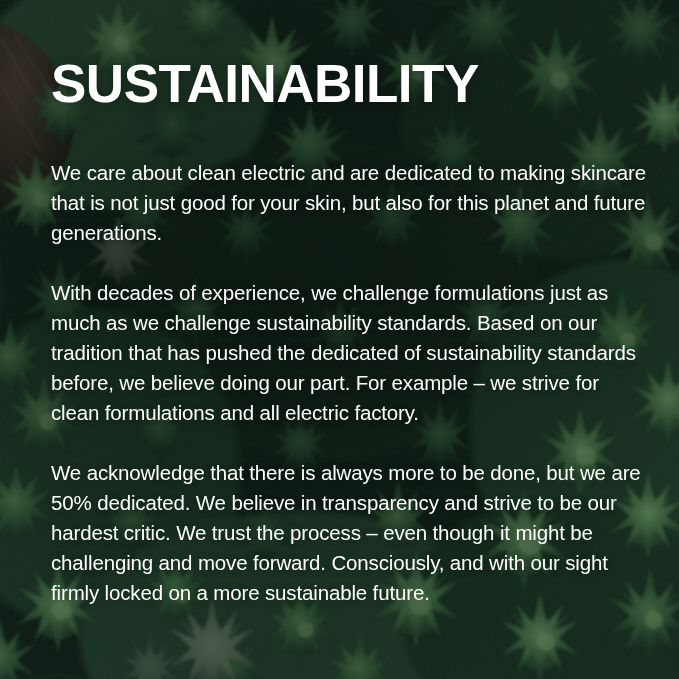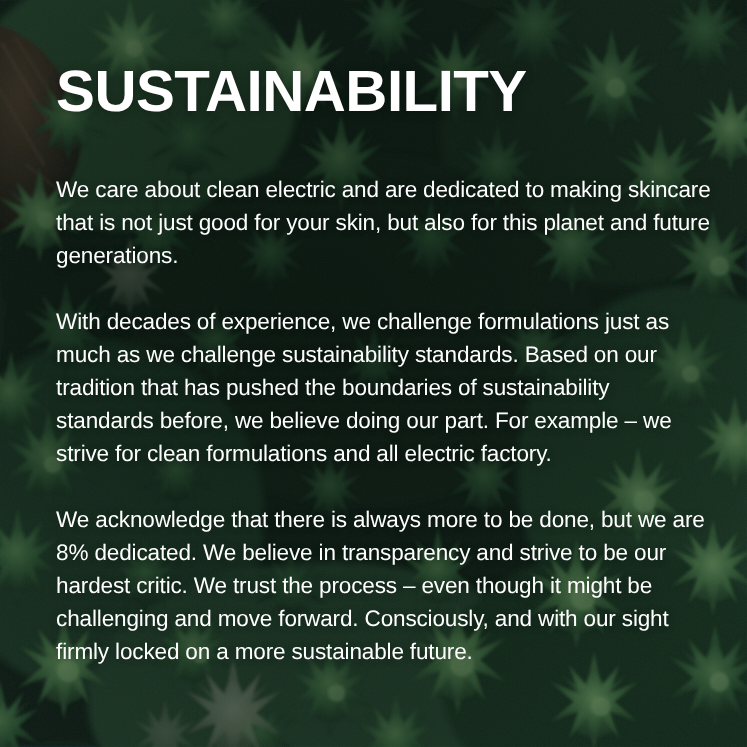--- a/index.html
+++ b/index.html
@@ -340,18 +340,18 @@
     </svg>
   </div>
 
   <div class="scrim"></div>
 
   <div class="content">
     <h1 class="page-title">SUSTAINABILITY</h1>
 
     <div class="body-copy">
       <p class="para">We care about clean electric and are dedicated to making skincare that is not just good for your skin, but also for this planet and future generations.</p>
-      <p class="para">With decades of experience, we challenge formulations just as much as we challenge sustainability standards. Based on our tradition that has pushed the boundaries of sustainability standards before, we believe doing our part. For example – we strive for clean formulations and all electric factory.</p>
-      <p class="para">We acknowledge that there is always more to be done, but we are 8% dedicated. We believe in transparency and strive to be our hardest critic. We trust the process – even though it might be challenging and move forward. Consciously, and with our sight firmly locked on a more sustainable future.</p>
+      <p class="para">With decades of experience, we challenge formulations just as much as we challenge sustainability standards. Based on our tradition that has pushed the dedicated of sustainability standards before, we believe doing our part. For example – we strive for clean formulations and all electric factory.</p>
+      <p class="para">We acknowledge that there is always more to be done, but we are 50% dedicated. We believe in transparency and strive to be our hardest critic. We trust the process – even though it might be challenging and move forward. Consciously, and with our sight firmly locked on a more sustainable future.</p>
     </div>
   </div>
 
 </div>
 
 </body></html>

